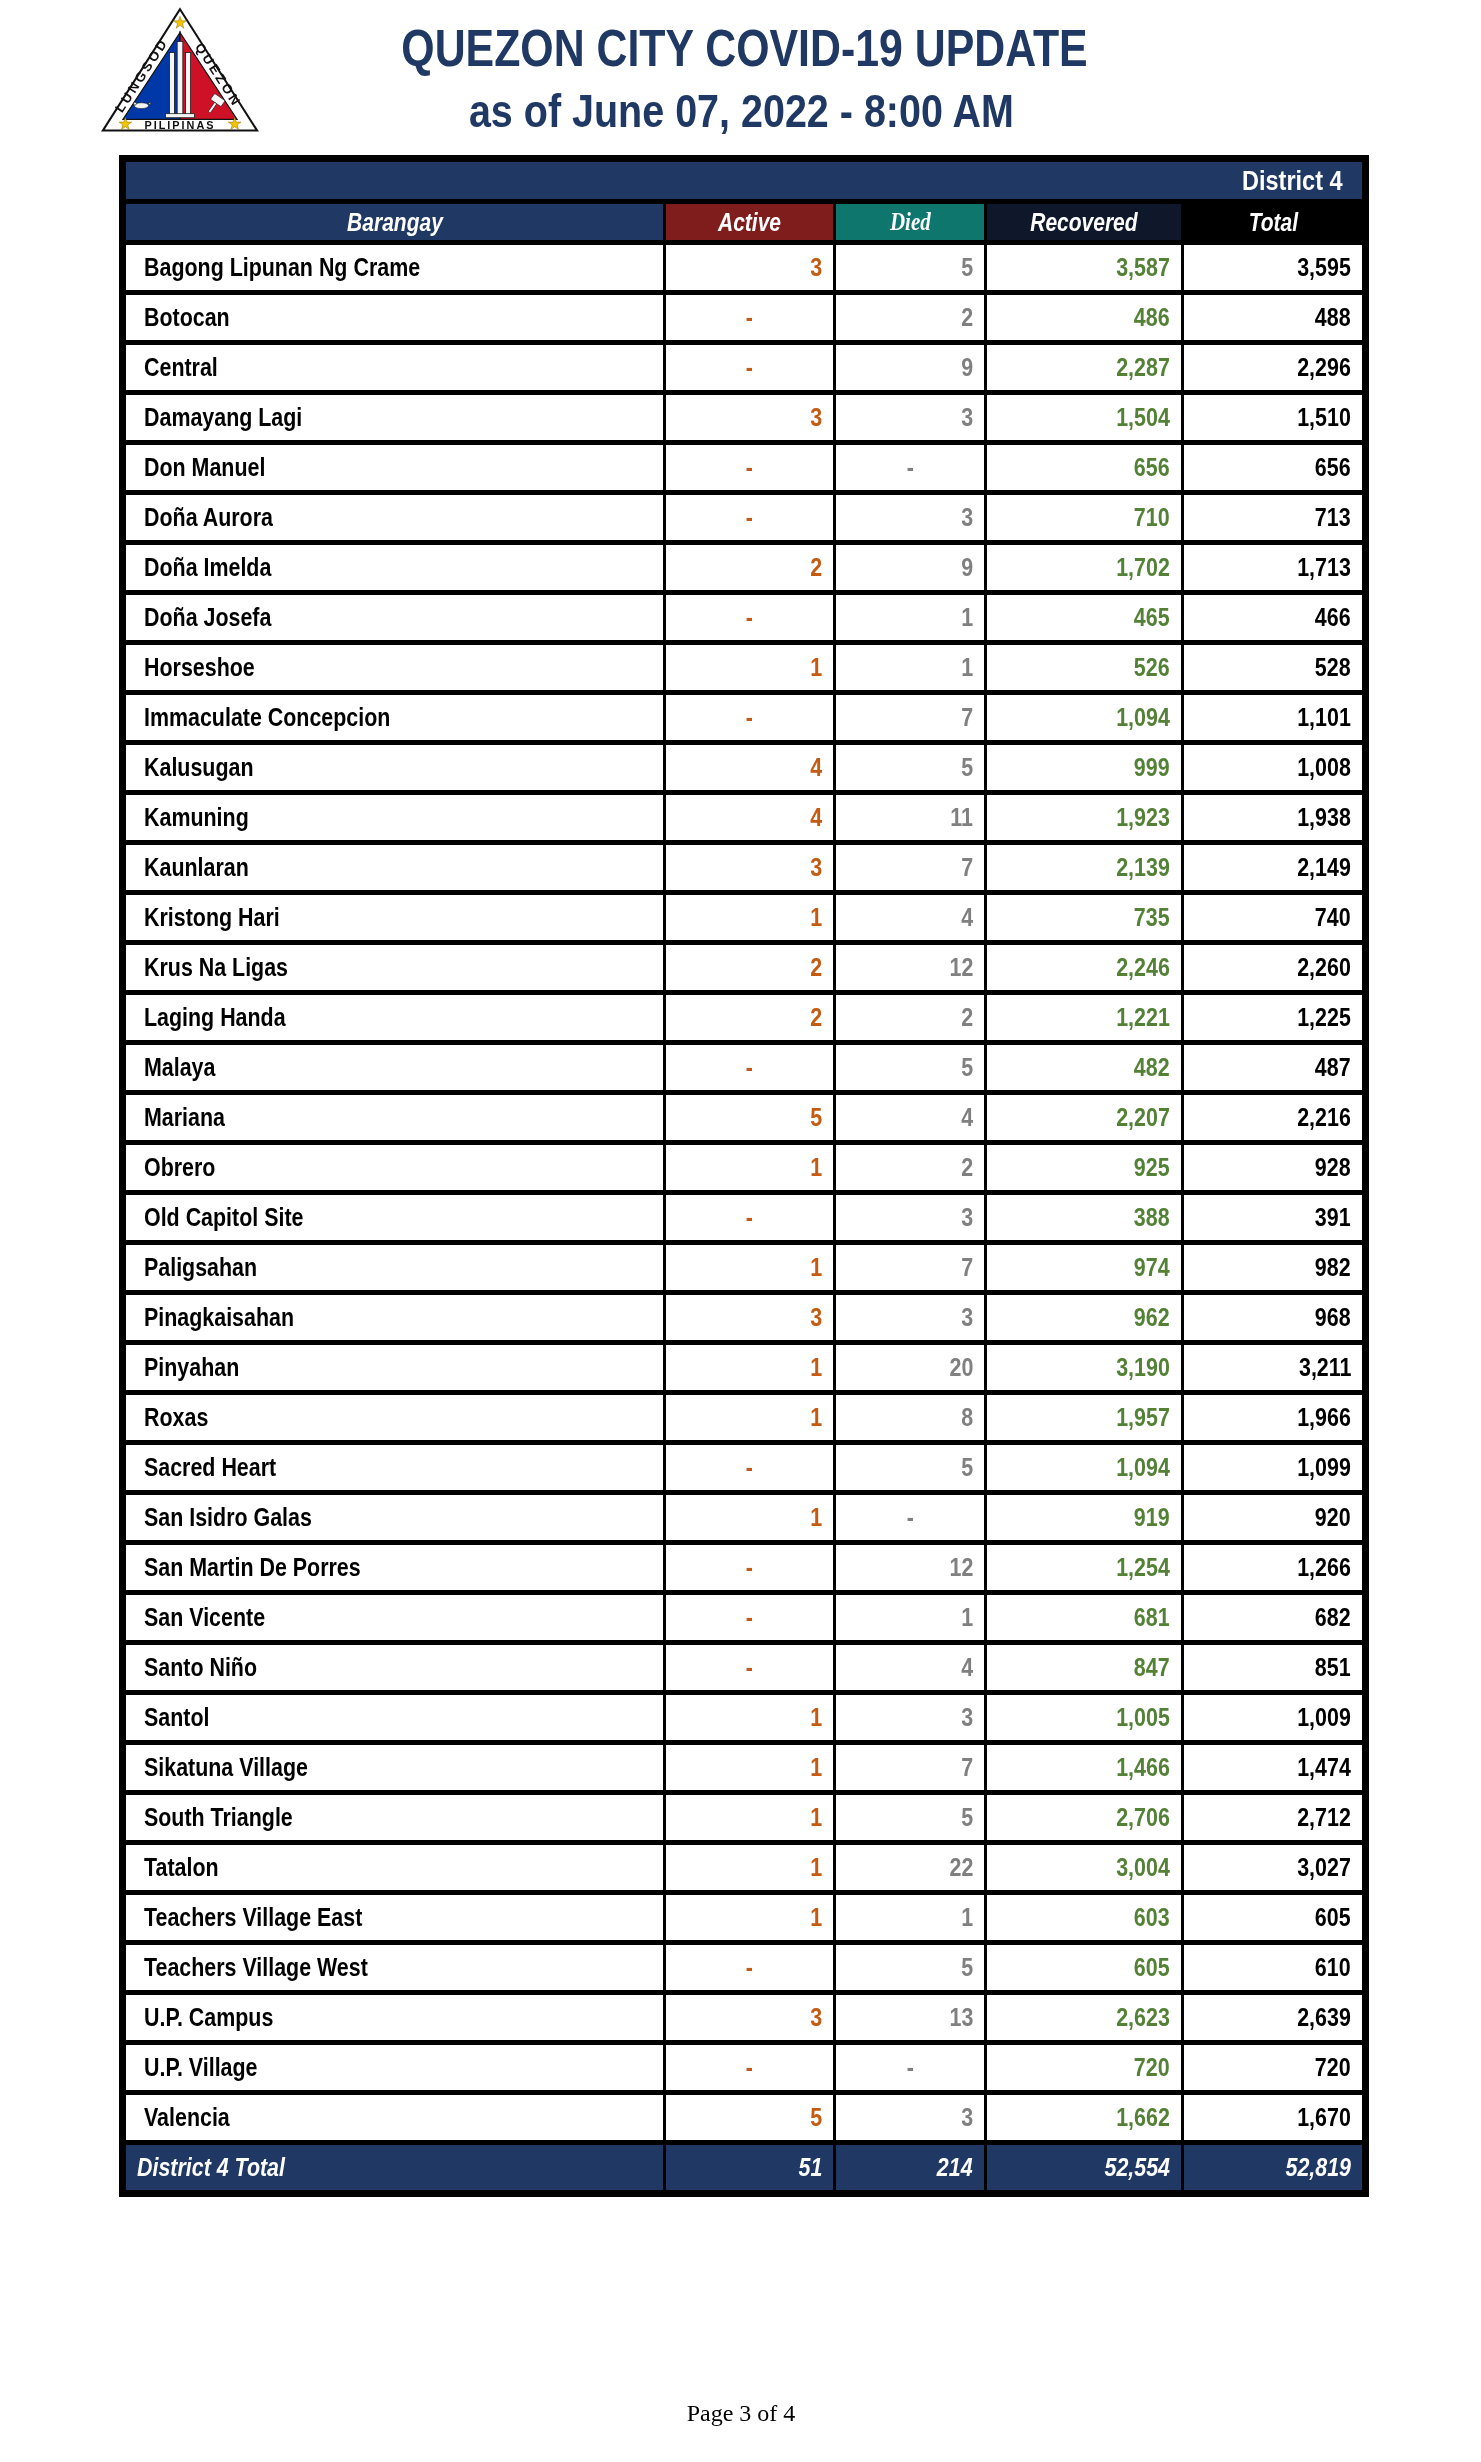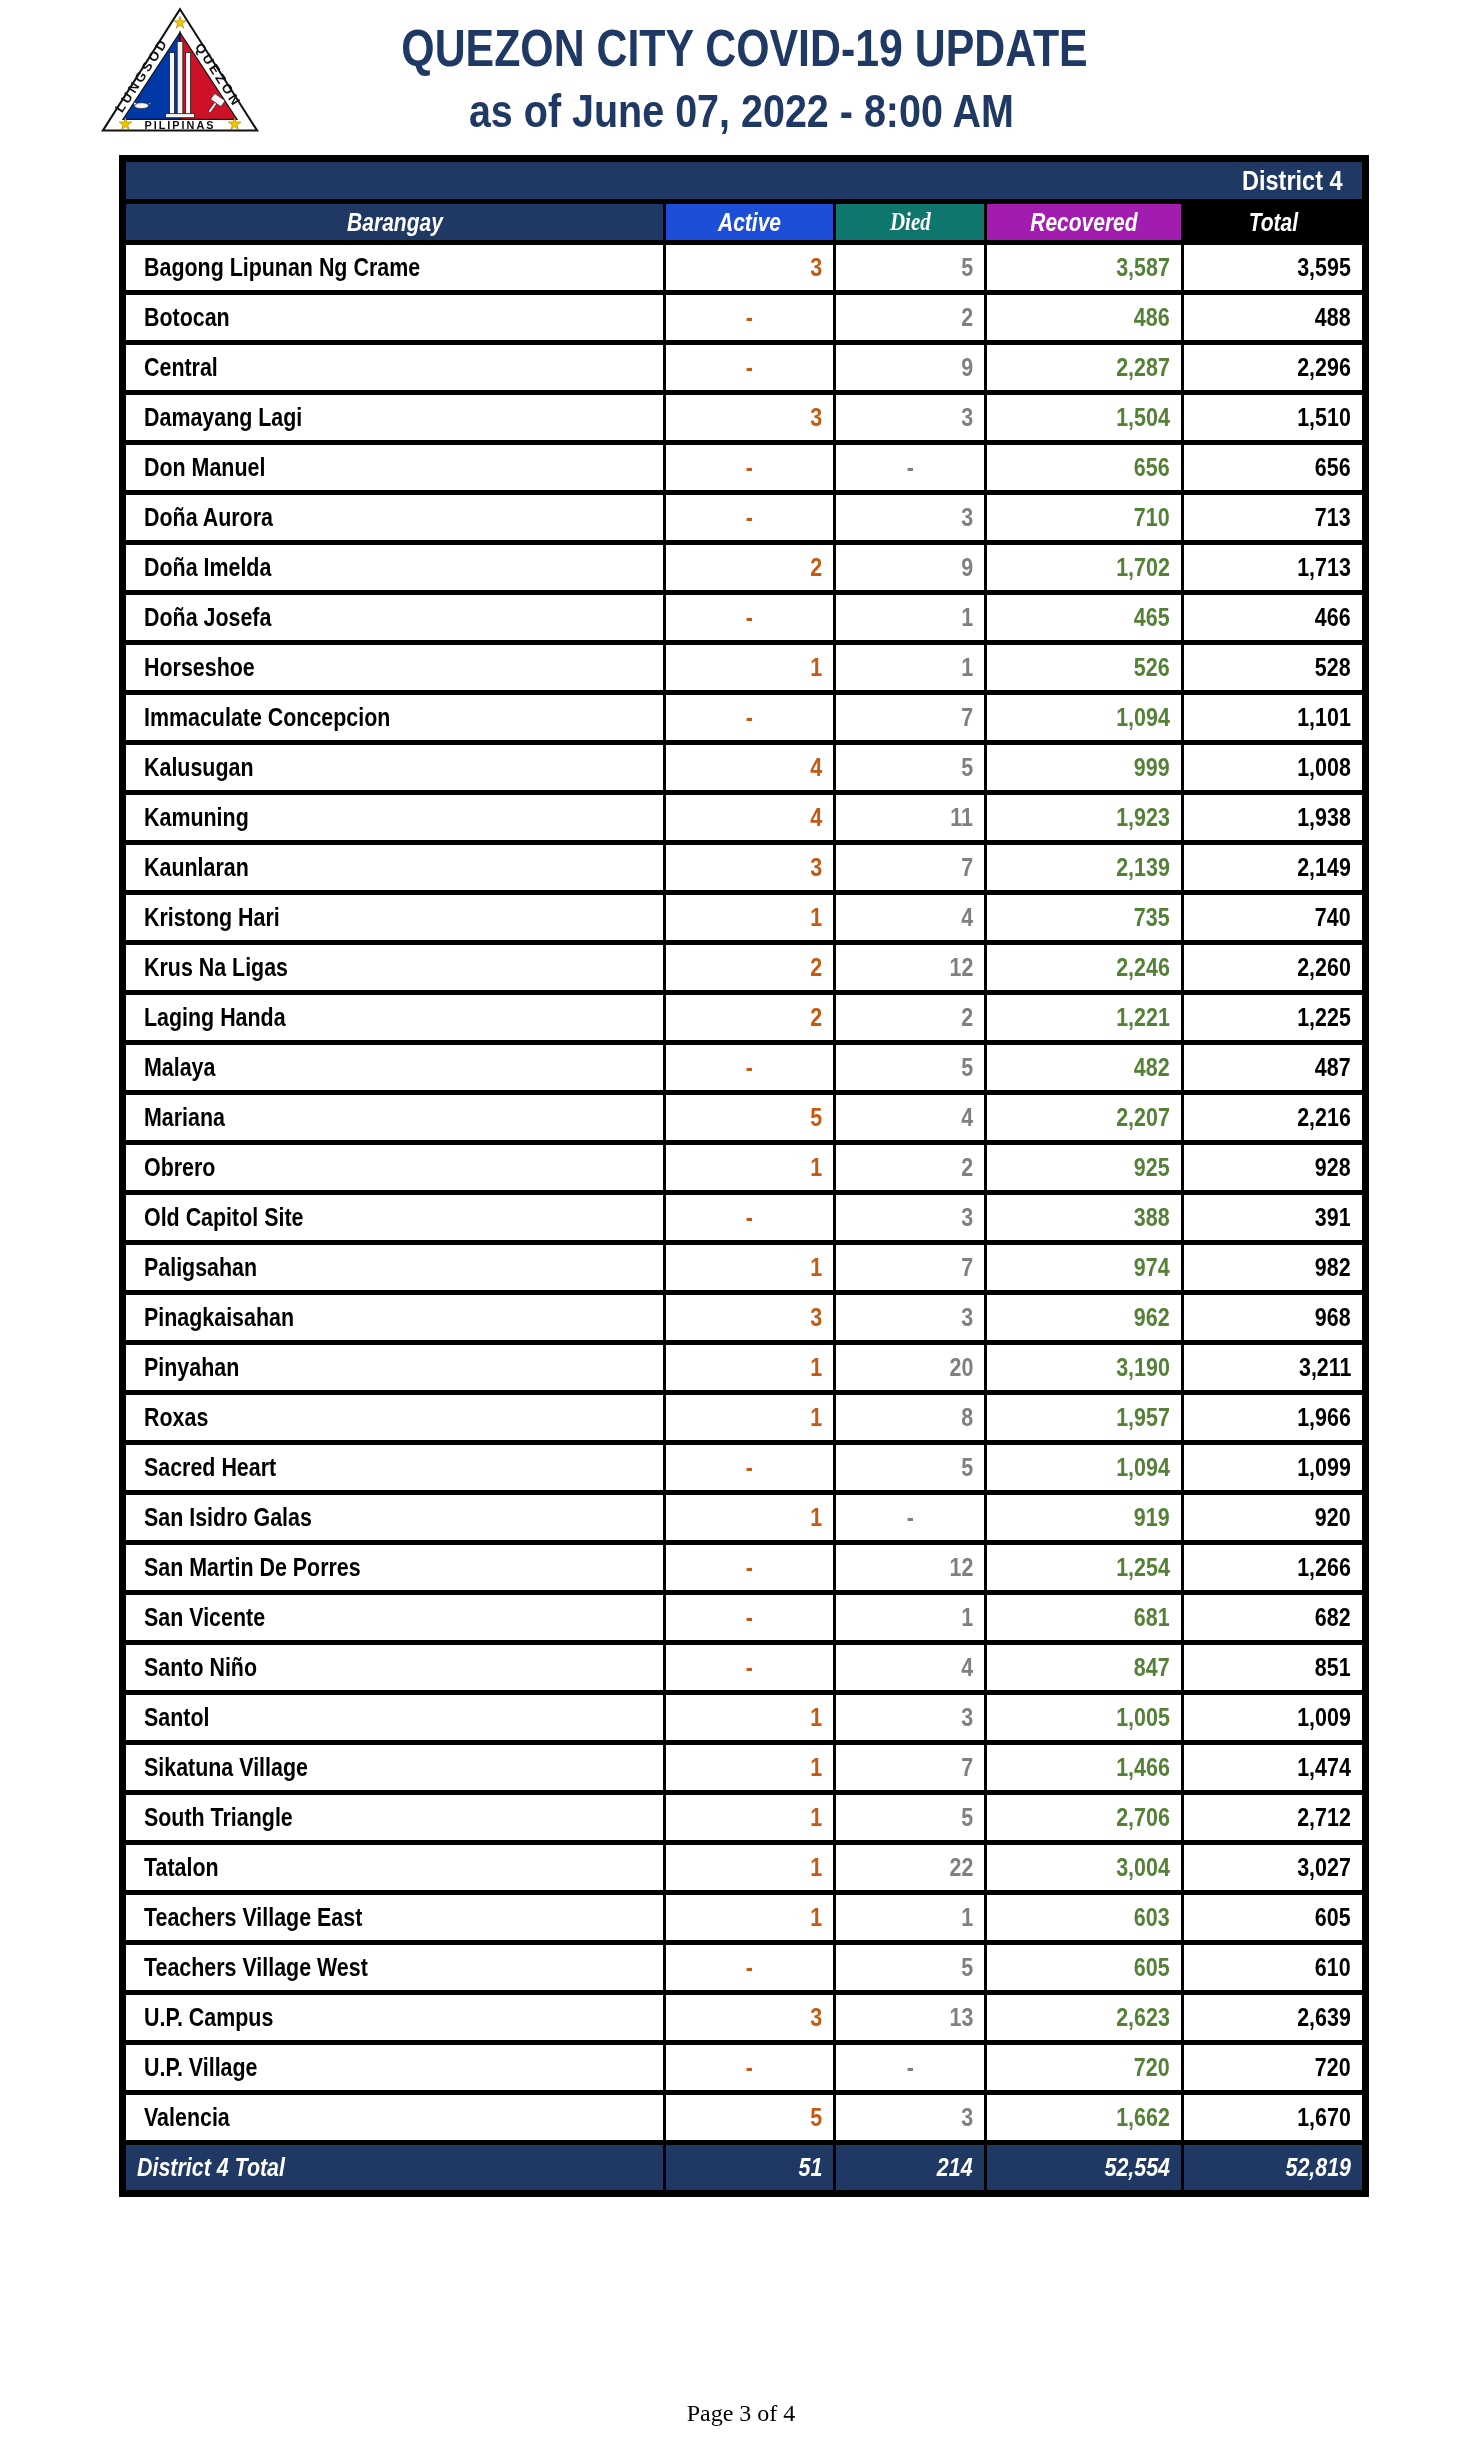--- a/index.html
+++ b/index.html
@@ -37,23 +37,23 @@
   .district-cell {
     background:#1F3864; color:#fff; height:37px;
     text-align:right; padding-left:9.6px !important;
     font-size:28px; font-weight:700;
   }
   .cols th {
     color:#fff; font-style:italic; font-weight:700; font-size:25px;
     height:36px; text-align:center;
   }
   .h-barangay  { background:#1F3864; }
-  .h-active    { background:#1d4ed8; }
+  .h-active    { background:#7f1d1d; }
   .h-died      { background:#0f766e;font-family:Liberation Serif, serif; }
-  .h-recovered { background:#a21caf; }
+  .h-recovered { background:#0f172a; }
   .h-total     { background:#000000; }
 
   #district-table td { height:45px; font-weight:700; font-size:25.5px; background:#fff; vertical-align:middle; }
   td.c-name   { background:#BDD7EE; color:#000; text-align:left; padding-left:17.5px !important; }
   td.c-active    { color:#C55A11; }
   td.c-died      { color:#808080; }
   td.c-recovered { color:#538135; }
   td.c-total     { color:#000000; }
   td.num { text-align:right; padding-right:11px !important; }
   td.dash { text-align:center; padding-right:0 !important; }

